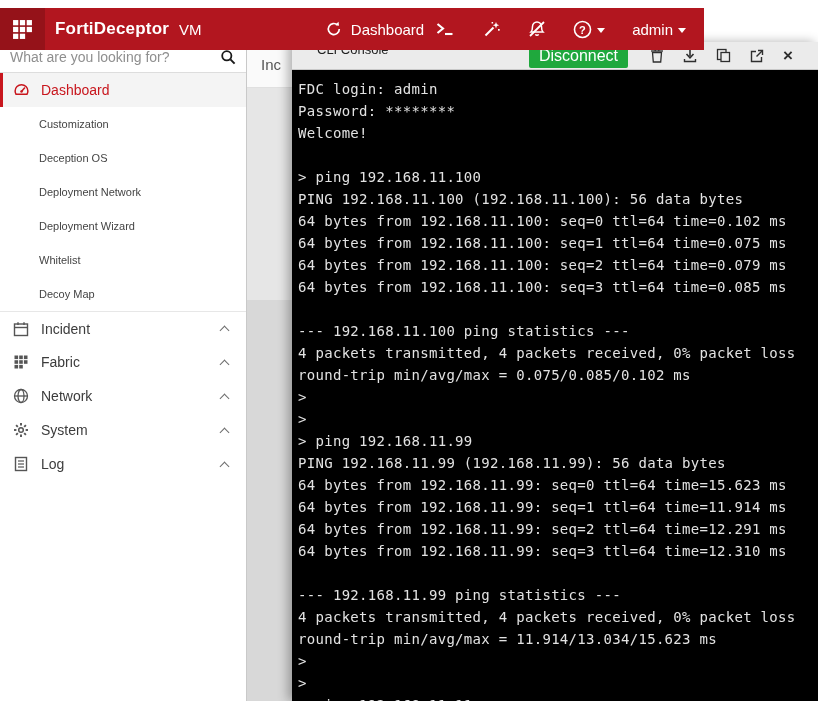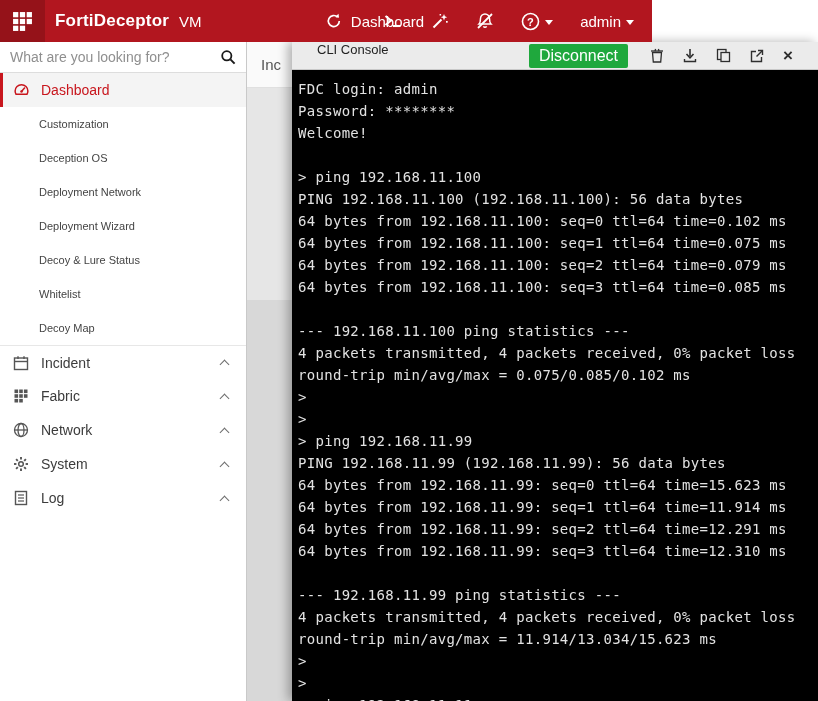--- a/index.html
+++ b/index.html
@@ -6,21 +6,21 @@
   html,body { width: 818px; height: 701px; }
   body {
     font-family: "Liberation Sans", sans-serif;
     position: relative;
     overflow: hidden;
     background: #fff;
   }
 
   
   .topbar {
-    position: absolute; left:0; top:0; width:652px; height:42px;
+    position: absolute; left:0; top:8px; width:704px; height:42px;
     background:#b2161f; display:flex; align-items:center; color:#fff;
     z-index: 30;
   }
   .logo-box {
     width:45px; height:42px; background:#951219;
     display:flex; align-items:center; justify-content:center; cursor:pointer;
   }
   .brand { margin-left:10px; font-size:17px; font-weight:bold; letter-spacing:.2px; }
   .brand-edition { margin-left:10px; font-size:15px; font-weight:normal; }
   .nav-center {
@@ -227,23 +227,20 @@
         <span>Customization</span>
       </div>
       <div class="nav-child">
         <span>Deception OS</span>
       </div>
       <div class="nav-child">
         <span>Deployment Network</span>
       </div>
       <div class="nav-child">
         <span>Deployment Wizard</span>
-      </div>
-      <div class="nav-child">
-        <span>Decoy &amp; Lure Status</span>
       </div>
       <div class="nav-child">
         <span>Whitelist</span>
       </div>
       <div class="nav-child">
         <span>Decoy Map</span>
       </div>
       <div class="nav-item">
         <span class="ic">
           <svg width="16" height="16" viewBox="0 0 16 16">

